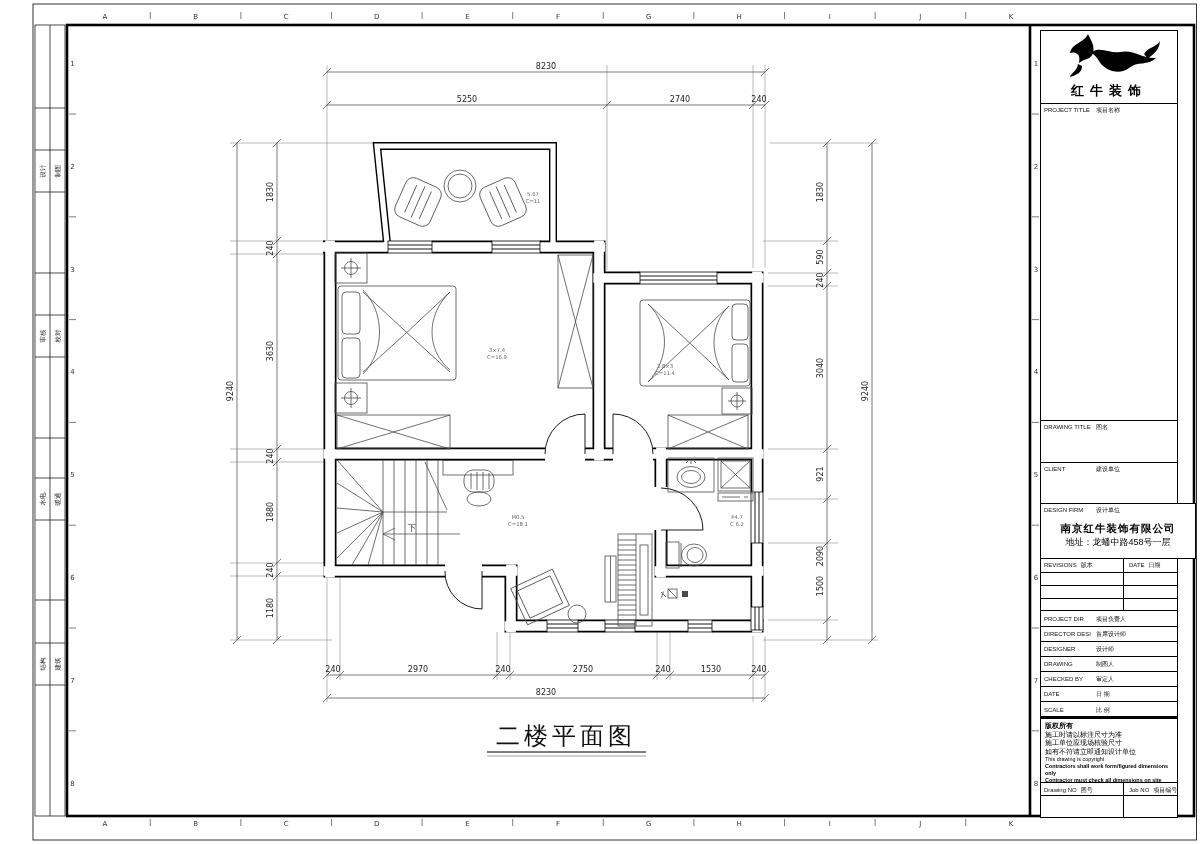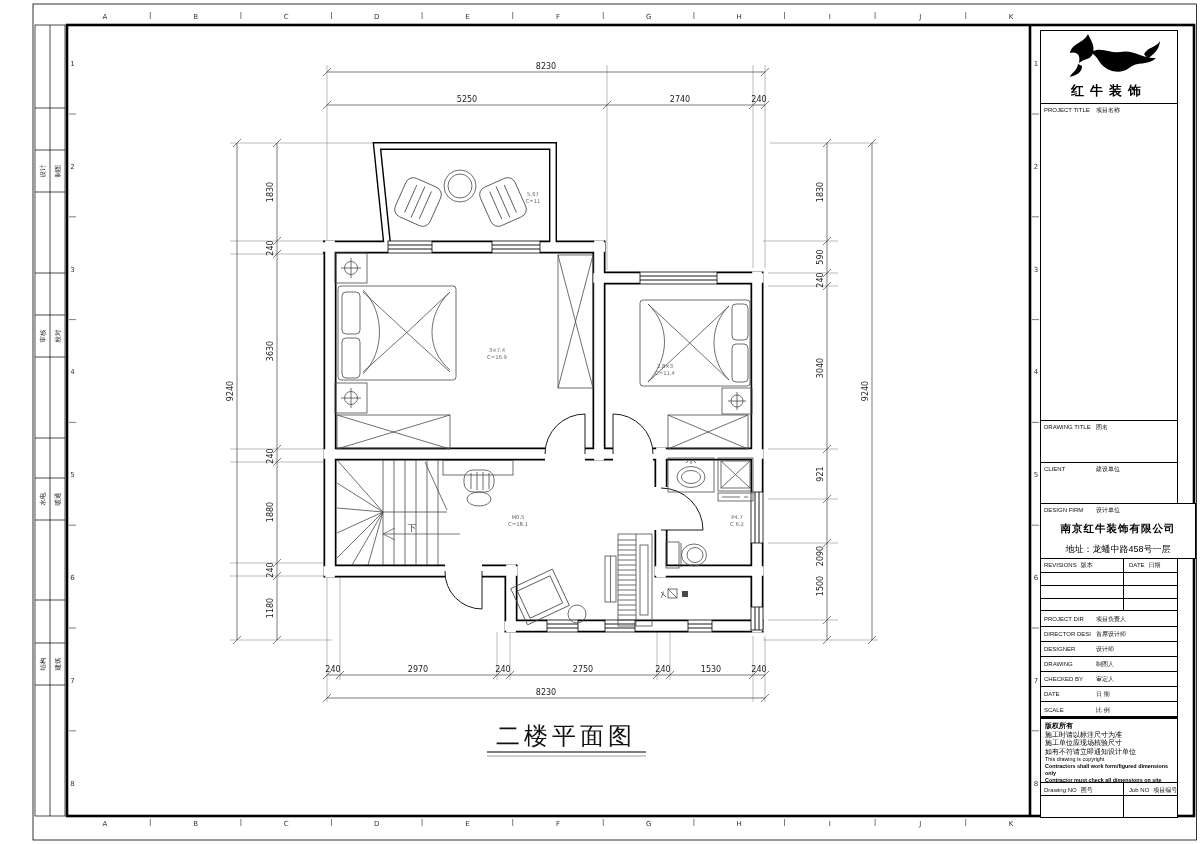--- a/index.html
+++ b/index.html
@@ -24,21 +24,21 @@
   .stampT{font-size:6.5px;fill:#222}
   .planTitle{font-size:24px;fill:#111;font-family:"DejaVu Serif","Liberation Serif",serif;letter-spacing:4px}
   .stairT{font-size:9px;fill:#333}
   
   .cell{position:absolute;border:1px solid #000;box-sizing:border-box;background:#fff}
   .tbLabel{font-size:6px;color:#111;padding:2px 0 0 3px;white-space:nowrap}
   .tbLabel .en{display:inline-block;min-width:52px}
   .brand{position:absolute;left:0;right:0;bottom:3px;text-align:center;font-size:13px;letter-spacing:6px;
          font-family:"DejaVu Serif","Liberation Serif",serif;color:#000;font-weight:bold}
   .firmName{text-align:center;font-size:10.5px;font-weight:bold;color:#000;margin-top:7px;letter-spacing:1px}
-  .firmAddr{text-align:center;font-size:9px;color:#000;margin-top:7px}
+  .firmAddr{text-align:center;font-size:9px;color:#000;margin-top:0}
   .vline{position:absolute;top:0;bottom:0;left:82px;border-left:1px solid #000}
   .hline{position:absolute;left:0;right:0;border-top:1px solid #000}
   .thickbar{position:absolute;background:#000}
   .notes{padding:3px 0 0 4px}
   .notes .zh{font-size:7px;color:#000;line-height:8.6px;font-weight:bold}
   .notes .en{font-size:5.4px;color:#000;line-height:6.9px;font-weight:bold}
   .notes .en.lite{font-weight:normal}
 </style>
 </head>
 <body>

